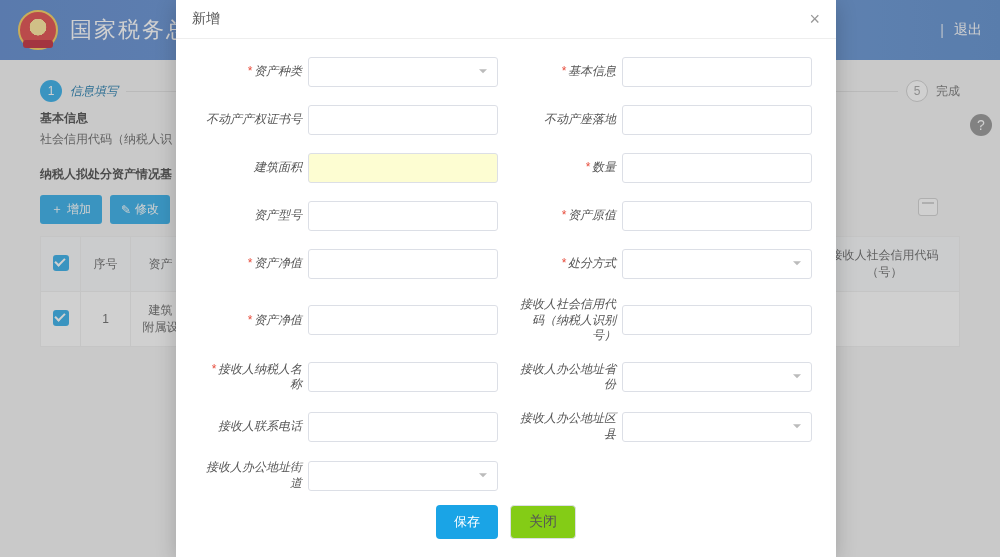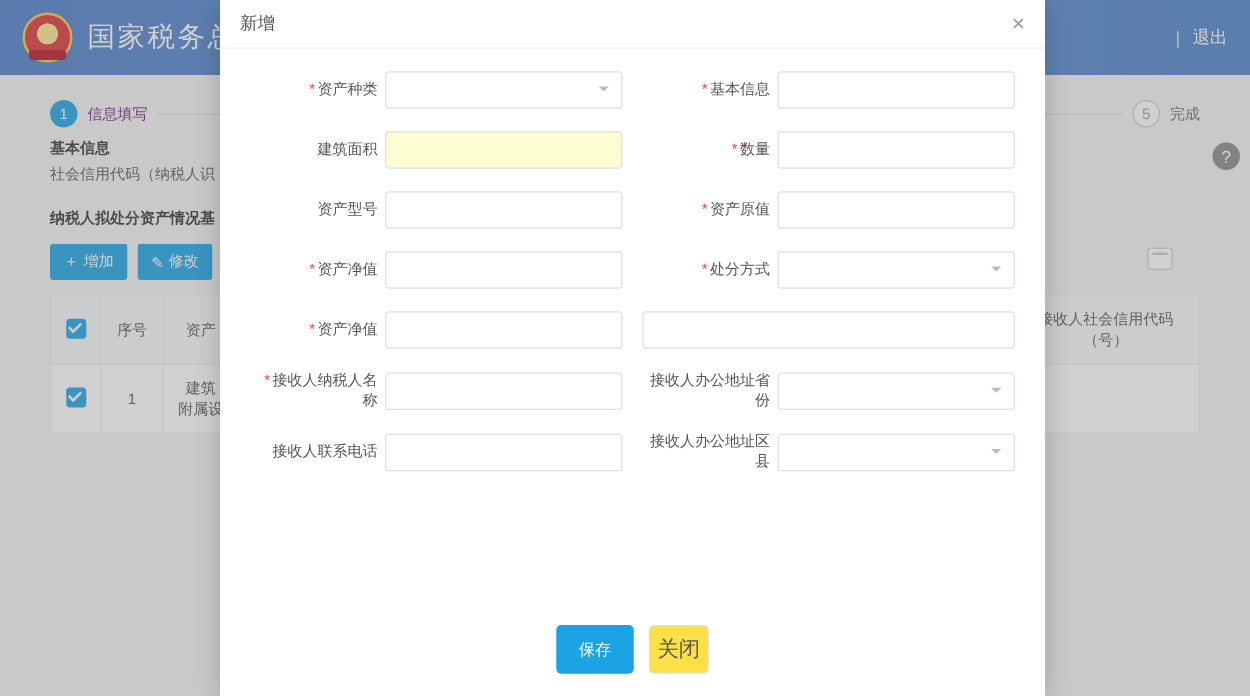--- a/index.html
+++ b/index.html
@@ -40,21 +40,21 @@
     
     .content {
       padding: 20px 40px;
     }
     .steps { display:flex; align-items:center; gap:8px; margin-bottom:8px; color:#666;}
     .step-num {
       width:22px;height:22px;border-radius:50%;background:#1aa4e6;color:#fff;
       display:inline-flex;align-items:center;justify-content:center;font-size:12px;
     }
     .step-num.inactive{ background:#fff;border:1px solid #ccc;color:#999;}
-    .step-label{color:#701a75;}
+    .step-label{color:#0369a1;font-style:italic;}
     .step-line{flex:1;height:1px;background:#ddd;}
     .section-title{ font-weight:bold; color:#333; margin:6px 0 4px;}
     .kv{ color:#555; font-size:12px; margin-bottom:10px;}
     .toolbar{ display:flex; gap:8px; margin:12px 0; }
     .btn { padding:5px 10px; border-radius:3px; border:1px solid transparent; font-size:12px; cursor:pointer; display:inline-flex; align-items:center; gap:4px;}
     .btn-primary{ background:#1aa4e6;color:#fff;}
     .btn-primary.lite{ background:#1aa4e6;}
     .subhdr{ font-weight:bold; margin:18px 0 6px; color:#333;}
     table.grid{ width:100%; border-collapse:collapse; background:#fff; font-size:12px;}
     .grid th,.grid td{ border:1px solid #eee; padding:10px 8px; color:#555; text-align:center;}
@@ -75,21 +75,21 @@
       background:#fff; box-shadow:0 4px 20px rgba(0,0,0,.2);
       display:flex; flex-direction:column;
     }
     .modal-header{
       padding:10px 16px; display:flex; align-items:center; border-bottom:1px solid #eee;
       color:#555;
     }
     .modal-title{ font-size:14px; }
     .modal-close{ margin-left:auto; font-size:18px; color:#999; cursor:pointer; line-height:1;}
     .modal-body{
-      flex:1; overflow:auto; padding:18px 24px 6px;
+      flex:1; overflow:auto; padding:18px 24px 6px;font-style:italic;
     }
     .form-grid{
       display:grid; grid-template-columns: 1fr 1fr; column-gap:16px; row-gap:18px;
     }
     .field{ display:flex; align-items:center; }
     .label{
       width:108px; text-align:right; color:#555; font-size:12px;
       padding-right:6px; line-height:1.3;
     }
     .req{ color:#e74c3c; margin-right:2px;}
@@ -99,21 +99,21 @@
     }
     .control.select::after{
       content:""; position:absolute; right:10px; top:50%; transform:translateY(-35%);
       border:4px solid transparent; border-top-color:#bbb;
     }
     .control.hl{ background:#fdfdd2; }
     .modal-footer{
       padding:12px 0 18px; display:flex; justify-content:center; gap:12px;
     }
     .btn-save{ background:#1aa4e6;color:#fff;border:none;padding:7px 18px;border-radius:4px;font-size:13px;cursor:pointer;}
-    .btn-cancel{ background:#fde047;color:#555;border:1px solid #dcdfe6;padding:7px 6px;border-radius:4px;font-size:17px;cursor:pointer;}
+    .btn-cancel{ background:#84cc16;color:#555;border:1px solid #dcdfe6;padding:7px 18px;border-radius:4px;font-size:14px;cursor:pointer;}
     .cal-icon{
       position:absolute; right:62px; top:198px; width:20px;height:18px;border:1px solid #ccc;border-radius:3px;
       background:linear-gradient(#fff,#fff) padding-box;
     }
     .cal-icon::before{content:"";position:absolute;left:3px;right:3px;top:3px;height:2px;background:#ccc;}
   </style>
 </head>
 <body>
 
 <div class="header">
@@ -189,20 +189,28 @@
 
       <div class="field">
         <div class="label"><span class="req">*</span><span>资产种类</span></div>
         <div class="control select"></div>
       </div>
       <div class="field">
         <div class="label"><span class="req">*</span><span>基本信息</span></div>
         <div class="control"></div>
       </div>
 
+      <div class="field">
+        <div class="label"><span>不动产产权证书号</span></div>
+        <div class="control"></div>
+      </div>
+      <div class="field">
+        <div class="label"><span>不动产座落地</span></div>
+        <div class="control"></div>
+      </div>
 
       <div class="field">
         <div class="label"><span>建筑面积</span></div>
         <div class="control hl"></div>
       </div>
       <div class="field">
         <div class="label"><span class="req">*</span><span>数量</span></div>
         <div class="control"></div>
       </div>
 
@@ -222,39 +230,44 @@
       <div class="field">
         <div class="label"><span class="req">*</span><span>处分方式</span></div>
         <div class="control select"></div>
       </div>
 
       <div class="field">
         <div class="label"><span class="req">*</span><span>资产净值</span></div>
         <div class="control"></div>
       </div>
       <div class="field">
+        <div class="label"><span>接收人社会信用代码（纳税人识别号）</span></div>
         <div class="control"></div>
       </div>
 
       <div class="field">
         <div class="label"><span class="req">*</span><span>接收人纳税人名称</span></div>
         <div class="control"></div>
       </div>
       <div class="field">
         <div class="label"><span>接收人办公地址省份</span></div>
         <div class="control select"></div>
       </div>
 
       <div class="field">
         <div class="label"><span>接收人联系电话</span></div>
         <div class="control"></div>
       </div>
 
       <div class="field">
         <div class="label"><span>接收人办公地址区县</span></div>
+        <div class="control select"></div>
+      </div>
+      <div class="field">
+        <div class="label"><span>接收人办公地址街道</span></div>
         <div class="control select"></div>
       </div>
 
     </div>
   </div>
 
   <div class="modal-footer">
     <button class="btn-save">保存</button>
     <button class="btn-cancel">关闭</button>
   </div>

